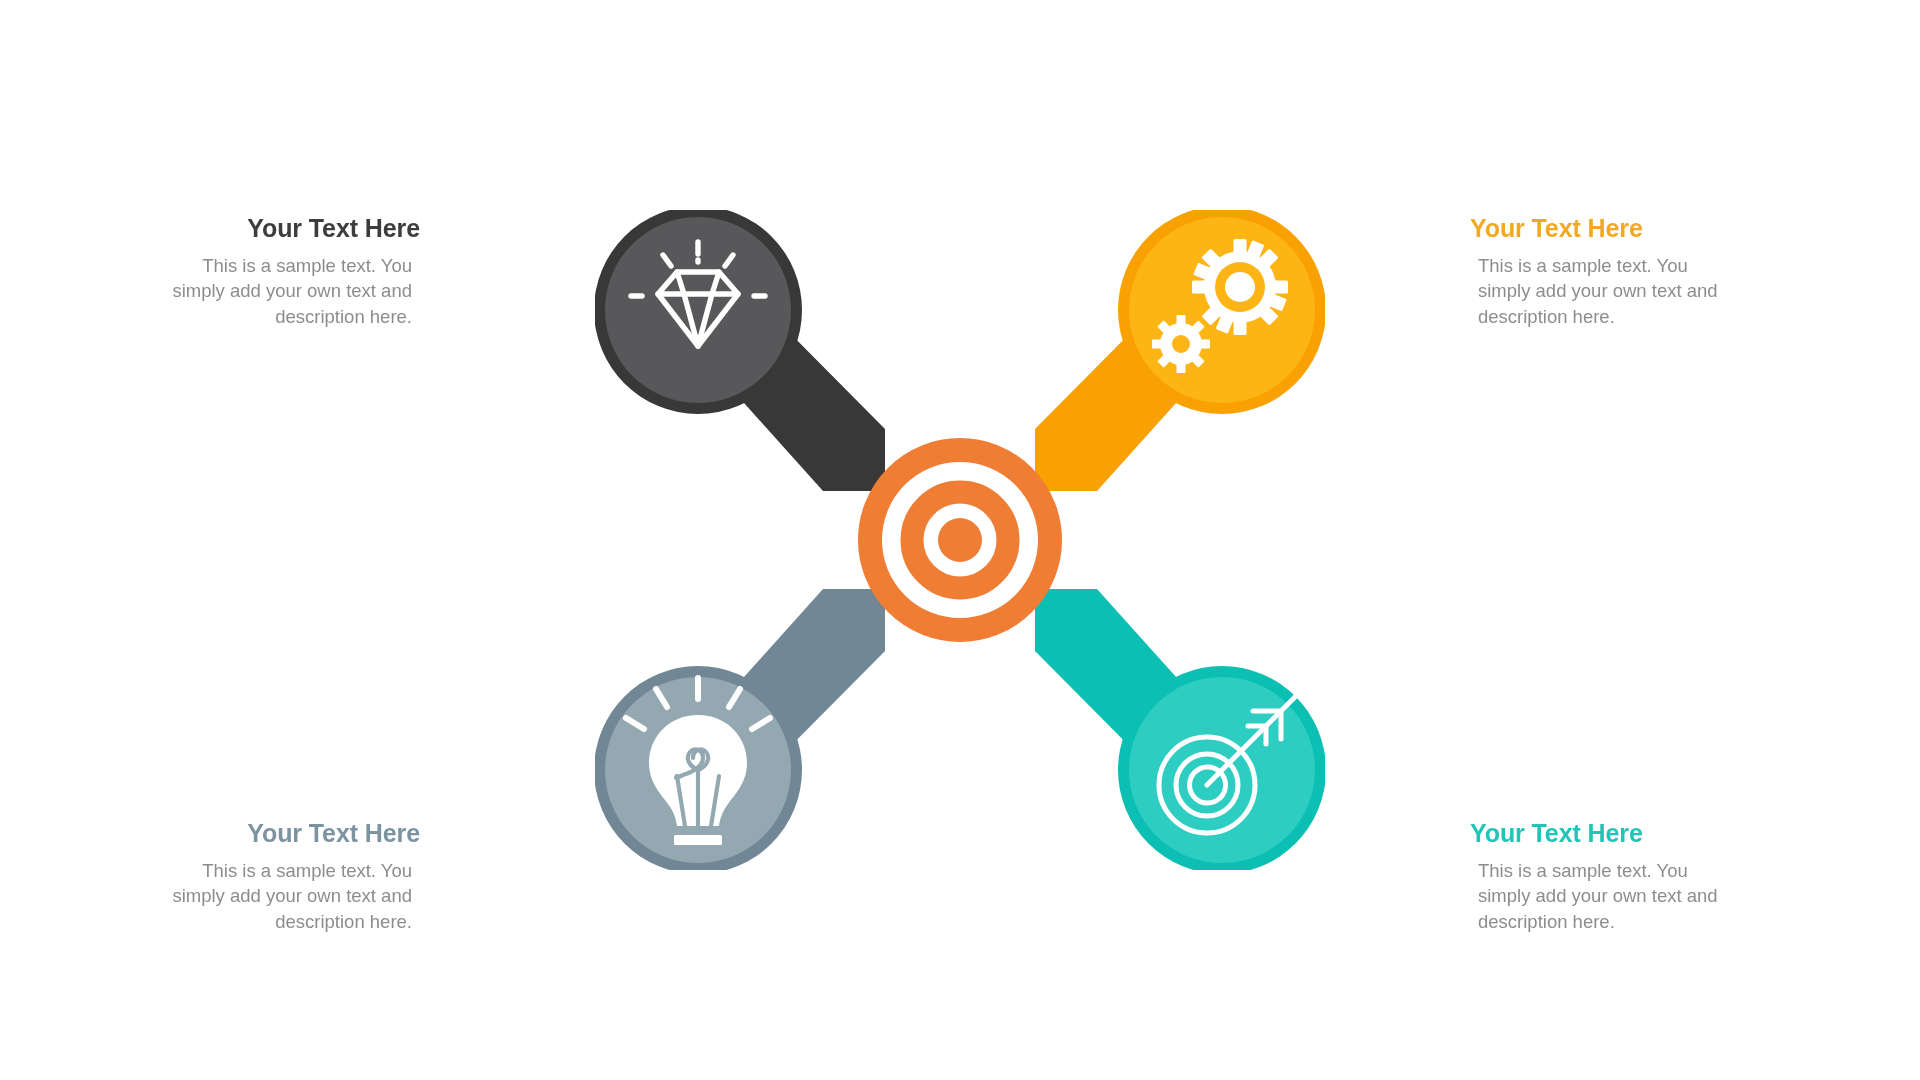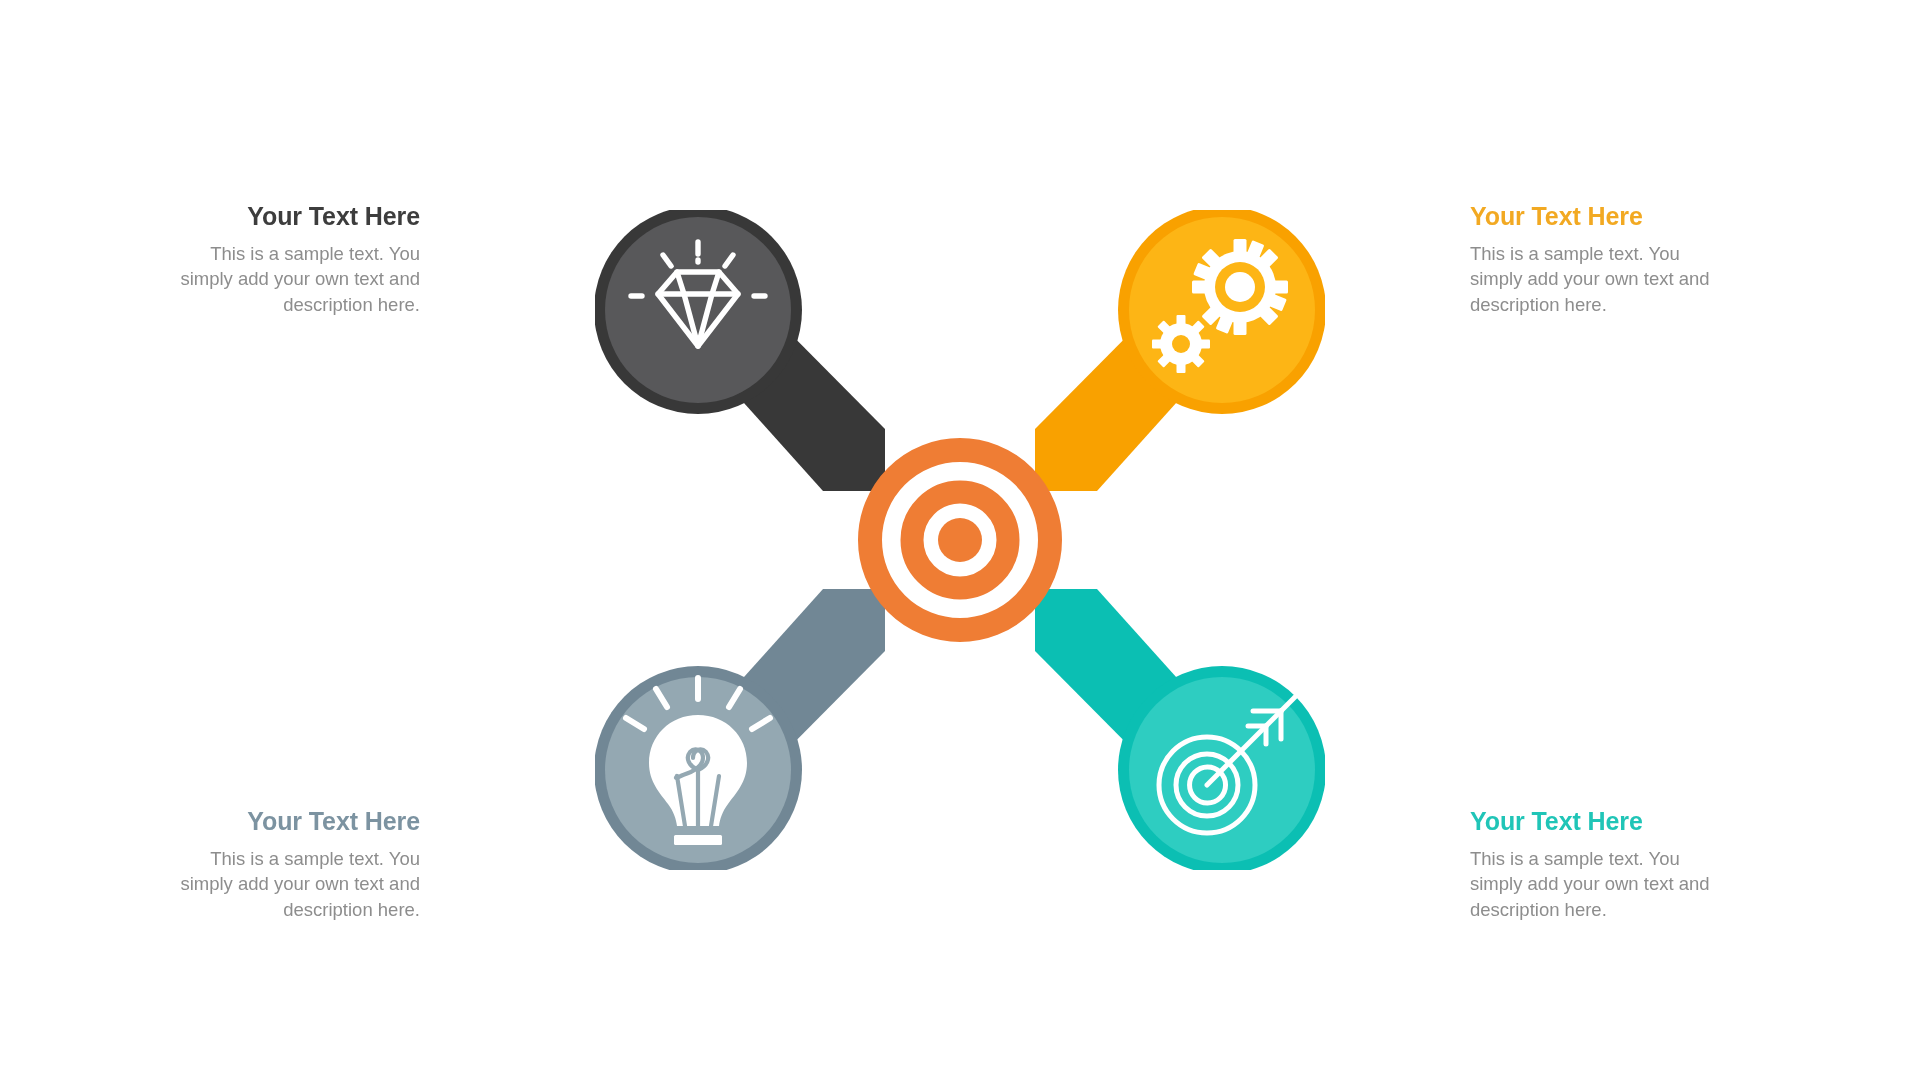--- a/index.html
+++ b/index.html
@@ -29,28 +29,28 @@
     position: absolute;
     width: 262px;
   }
   .text-block.align-right { text-align: right; }
   .text-block.align-left  { text-align: left;  }
 
   .tb-title {
     font-size: 25px;
     font-weight: bold;
     line-height: 1.15;
-    margin: 4px 0 10px 0;
+    margin: 16px 0 10px 0;
     letter-spacing: -0.1px;
   }
   .tb-body {
     font-size: 18.5px;
     line-height: 1.39;
     color: #8d8d8d;
-    margin: 0;
+    margin: 8px;
     font-weight: normal;
   }
 
   
   #block-top-left    { left: 158px;  top: 198px; }
   #block-top-right   { left: 1470px; top: 198px; }
   #block-bottom-left { left: 158px;  top: 803px; }
   #block-bottom-right{ left: 1470px; top: 803px; }
 
   

